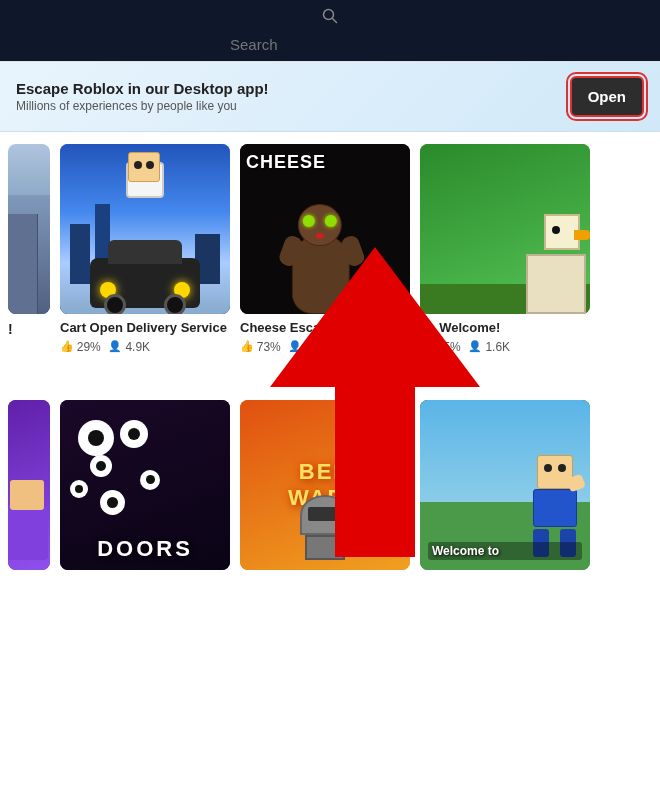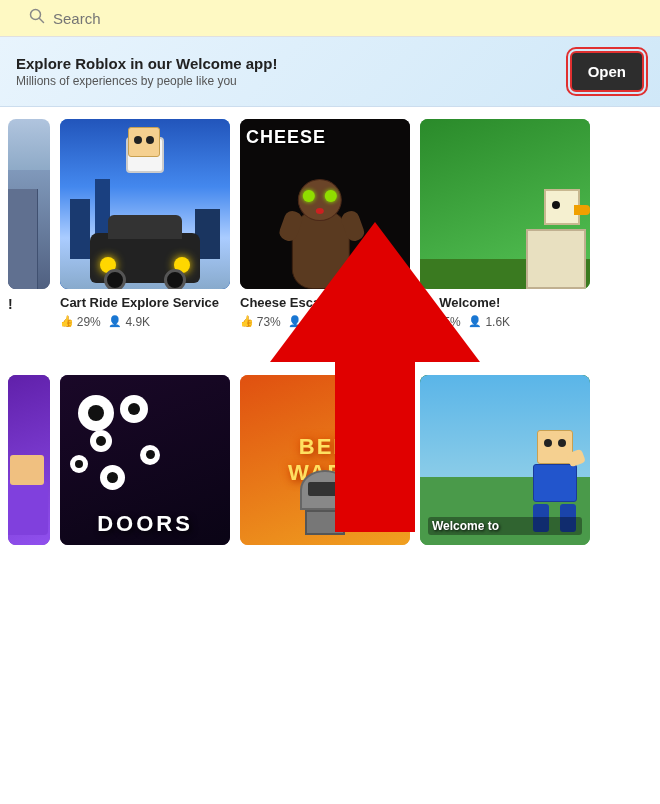--- a/index.html
+++ b/index.html
@@ -7,26 +7,27 @@
       width: 660px;
       height: 804px;
       background: #fff;
       font-family: -apple-system, BlinkMacSystemFont, 'Segoe UI', sans-serif;
       overflow: hidden;
       position: relative;
     }
 
     
     .search-bar {
-      background: #fef9c3;
-      padding: 8px 29px;
+      background: #0f172a;
+      padding: 8px 12px;
       display: flex;
       align-items: center;
       gap: 8px;
       border-bottom: 1px solid #e0e0e0;
+      flex-direction: column;
     }
     .search-icon-wrap {
       color: #888;
       font-size: 16px;
     }
     .search-input {
       background: transparent;
       border: none;
       outline: none;
       font-size: 15px;
@@ -267,21 +268,21 @@
     <svg width="16" height="16" viewBox="0 0 16 16" fill="none">
       <circle cx="6.5" cy="6.5" r="5" stroke="#888" stroke-width="1.5"></circle>
       <line x1="10.5" y1="10.5" x2="14.5" y2="14.5" stroke="#888" stroke-width="1.5" stroke-linecap="round"></line>
     </svg>
   </span>
   <input class="search-input" type="text" readonly="" placeholder="Search" style="">
 </div>
 
 <div class="banner">
   <div class="banner-text">
-    <div class="banner-title">Explore Roblox in our Welcome app!</div>
+    <div class="banner-title">Escape Roblox in our Desktop app!</div>
     <div class="banner-subtitle">Millions of experiences by people like you</div>
   </div>
   <button class="banner-open-btn">Open</button>
 </div>
 
 <div class="main">
 
   <div class="arrow-overlay">
     <svg width="210" height="310" viewBox="0 0 210 310">
 
@@ -319,21 +320,21 @@
           </div>
 
           <div style="position:absolute;bottom:6px;left:50%;transform:translateX(-50%);width:110px;height:50px;background:#222;border-radius:8px 8px 6px 6px;">
             <div style="position:absolute;top:-18px;left:18px;width:74px;height:24px;background:#333;border-radius:6px 6px 0 0;"></div>
             <div style="position:absolute;bottom:10px;left:10px;width:16px;height:16px;background:#ffd700;border-radius:50%;box-shadow:0 0 10px #ffd700;"></div>
             <div style="position:absolute;bottom:10px;right:10px;width:16px;height:16px;background:#ffd700;border-radius:50%;box-shadow:0 0 10px #ffd700;"></div>
             <div style="position:absolute;bottom:-8px;left:14px;width:22px;height:22px;background:#111;border-radius:50%;border:3px solid #555;"></div>
             <div style="position:absolute;bottom:-8px;right:14px;width:22px;height:22px;background:#111;border-radius:50%;border:3px solid #555;"></div>
           </div>
         </div>
-        <div class="game-title">Cart Ride Explore Service</div>
+        <div class="game-title">Cart Open Delivery Service</div>
         <div class="game-stats">
           <span class="stat-item">
             <span class="stat-icon">👍</span>
             <span>29%</span>
           </span>
           <span class="stat-item">
             <span class="stat-icon">👤</span>
             <span>4.9K</span>
           </span>
         </div>

